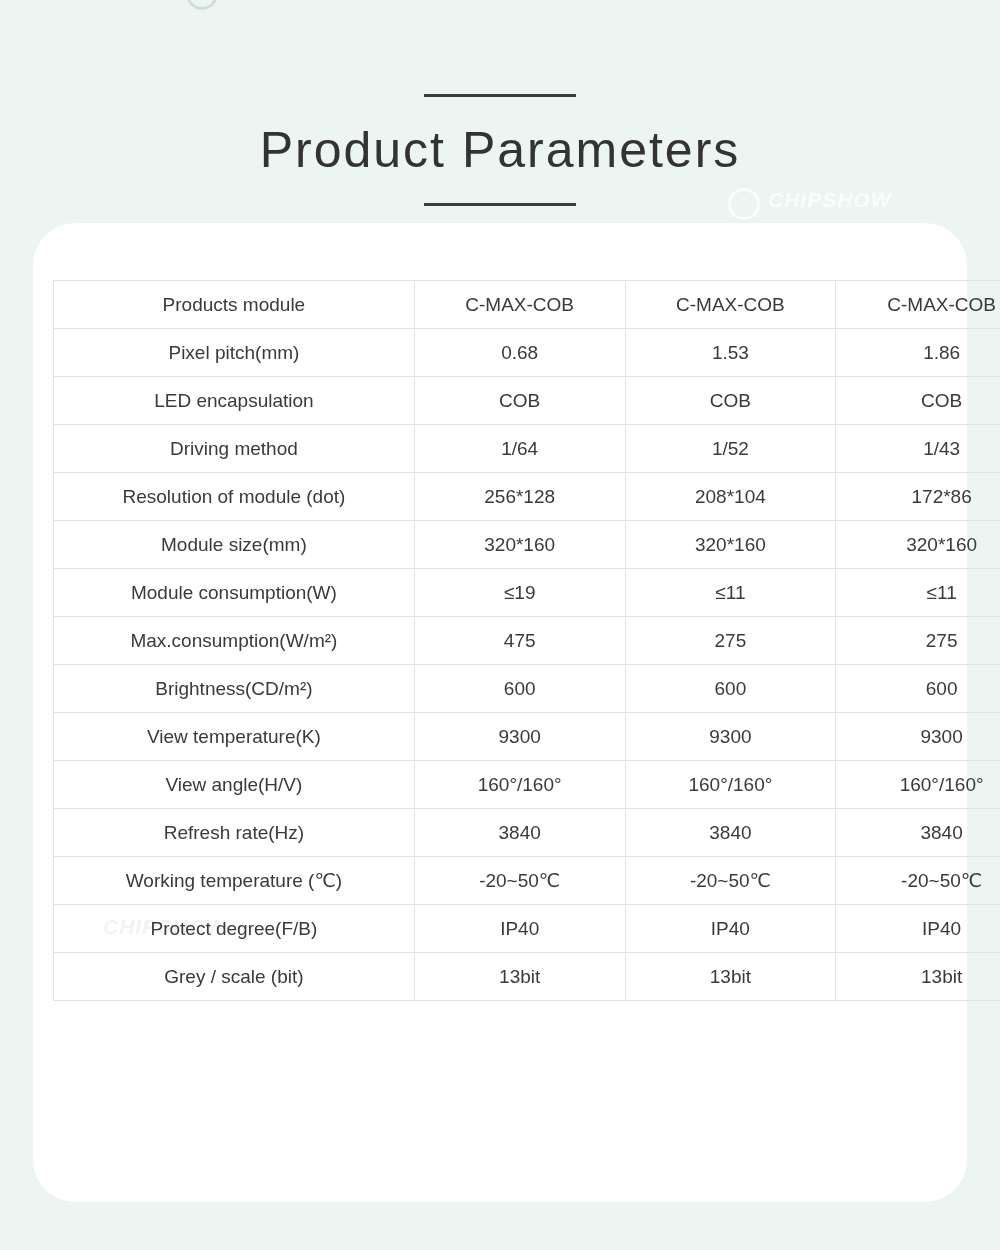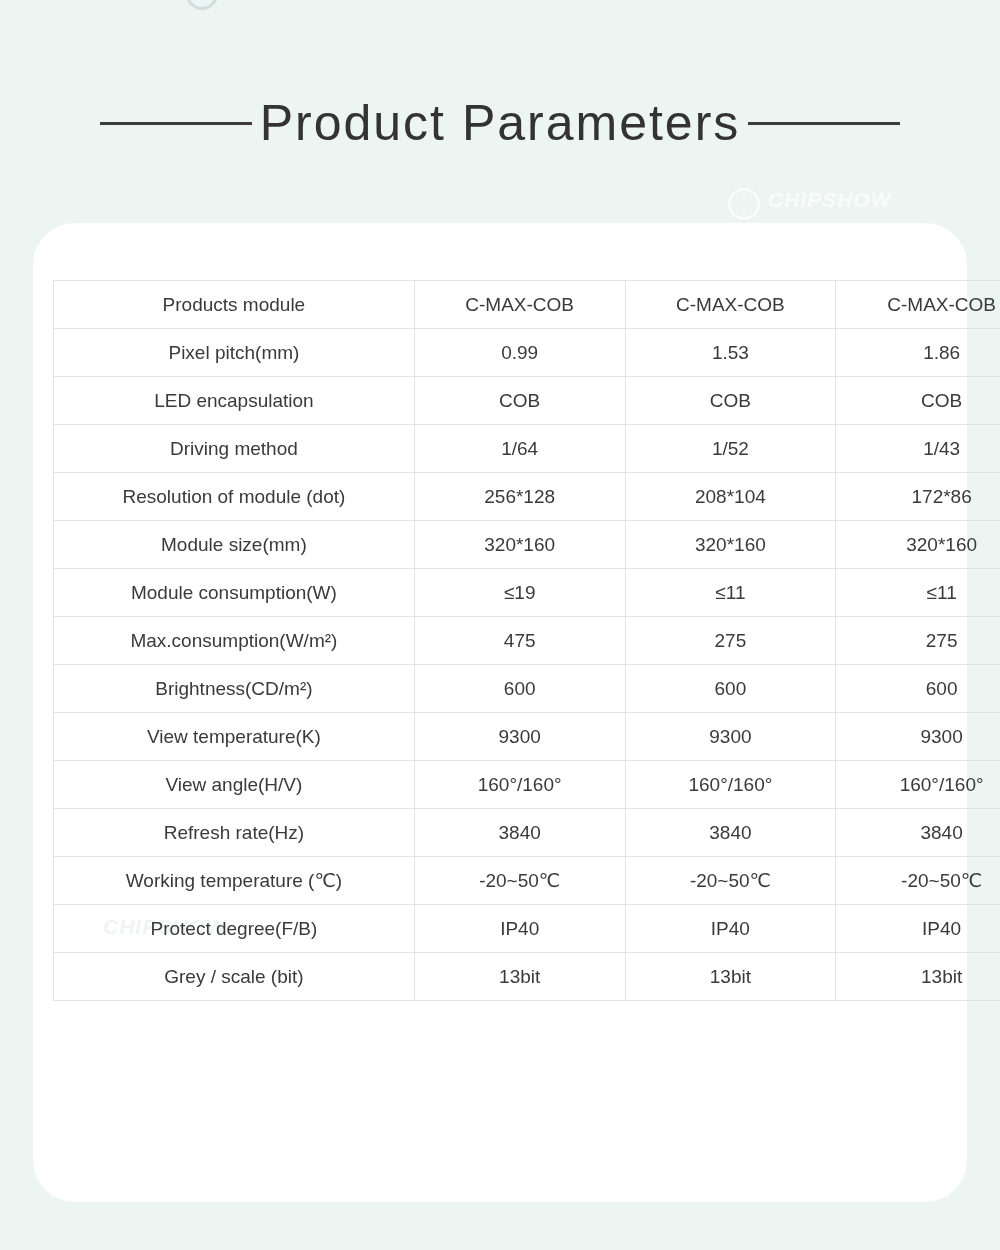--- a/index.html
+++ b/index.html
@@ -11,21 +11,22 @@
     position: relative;
   }
 
   
   .title-row {
     position: absolute;
     top: 94px; left: 0; right: 0;
     display: flex;
     justify-content: center;
     align-items: center;
-    gap: 8px;
+    gap: 24px;
+    flex-direction: column;
   }
   .title-line {
     width: 152px; height: 3px;
     background: #3c3c3c;
     flex: 0 0 auto;
   }
   .page-title {
     font-size: 50px;
     font-weight: 400;
     letter-spacing: 2px;
@@ -120,21 +121,21 @@
     </colgroup>
     <tbody>
         <tr>
           <td>Products module</td>
           <td>C-MAX-COB</td>
           <td>C-MAX-COB</td>
           <td>C-MAX-COB</td>
         </tr>
         <tr>
           <td>Pixel pitch(mm)</td>
-          <td>0.99</td>
+          <td>0.68</td>
           <td>1.53</td>
           <td>1.86</td>
         </tr>
         <tr>
           <td>LED encapsulation</td>
           <td>COB</td>
           <td>COB</td>
           <td>COB</td>
         </tr>
         <tr>

